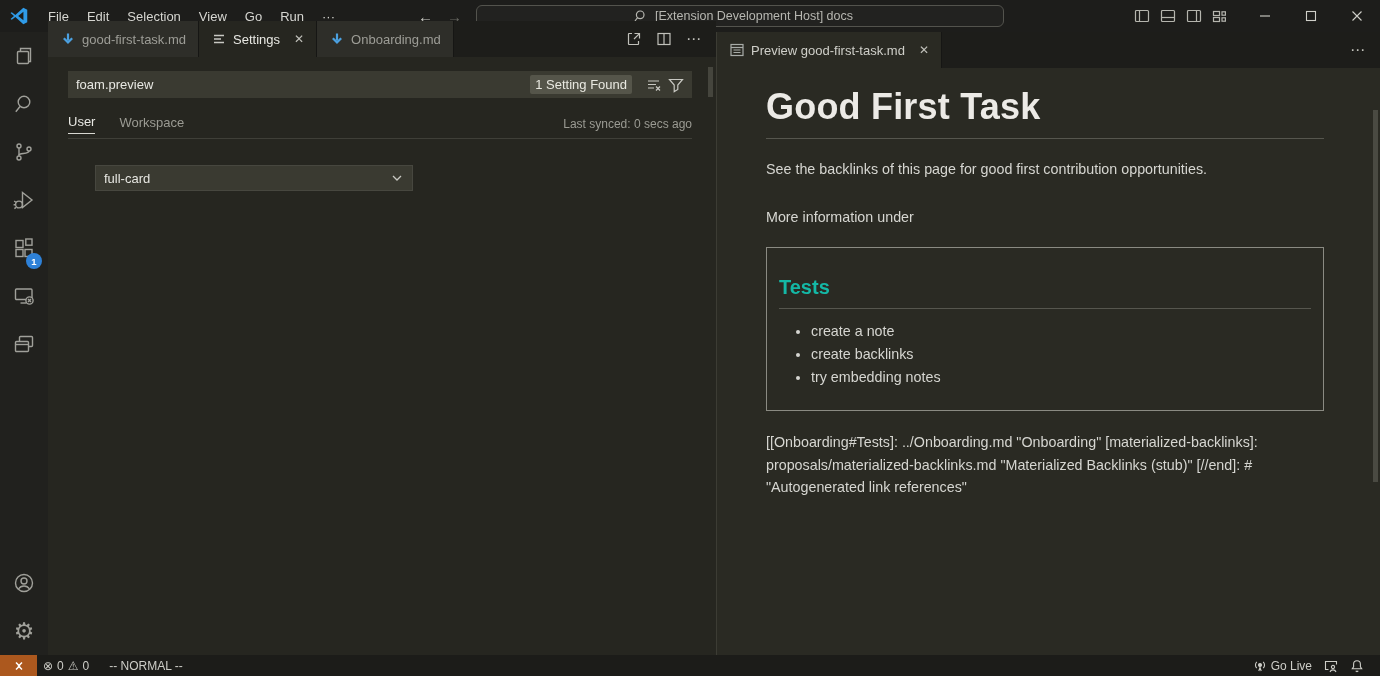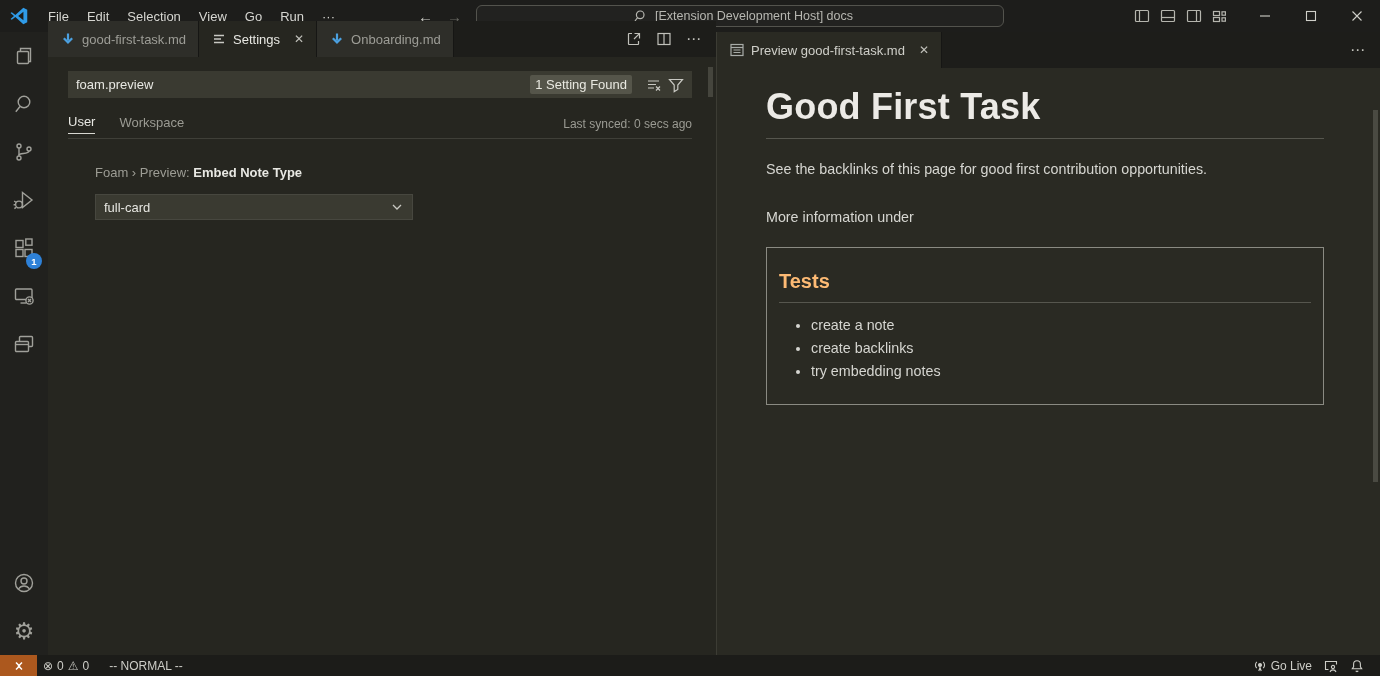--- a/index.html
+++ b/index.html
@@ -78,21 +78,21 @@
   .settings-scrollbar { position:absolute; top:10px; right:3px; width:5px; height:30px; background:#45453d; }
 
   
   .preview { position:relative; height:calc(100% - 36px); overflow:hidden; padding:18px 56px 0 49px;
     color:#d6d6d1; font-size:14.3px; }
   .preview h1 { font-size:36px; font-weight:600; color:#eceae6; padding-bottom:10px;
     border-bottom:1px solid #56564e; letter-spacing:0.2px; }
   .p1 { margin-top:22px; }
   .p2 { margin-top:32px; }
   .embed-card { margin-top:22px; border:1px solid #8a8a82; padding:14px 12px 18px; }
-  .embed-card h2 { font-size:20px; font-weight:600; color:#fdba74; margin-top:8px; padding-bottom:9px;
+  .embed-card h2 { font-size:20px; font-weight:600; color:#14b8a6; margin-top:14px; padding-bottom:9px;
     border-bottom:1px solid #56564e; }
   .embed-card ul { margin:14px 0 0; padding-left:32px; }
   .embed-card li { margin:7px 0; }
   .link-line { margin-top:24px; }
   .md-link { color:#4ba3f5; text-decoration:none; }
   .refs { margin-top:20px; line-height:22.5px; max-width:560px; }
   .preview-scrollbar { position:absolute; top:42px; right:2px; width:5px; height:372px; background:#4a4a42; }
 
   
   .statusbar { position:absolute; left:0; right:0; bottom:0; height:21px; background:#1c1c19;
@@ -291,23 +291,20 @@
           <path d="M1.5 2.5h13L9.8 8v4.4l-3.6 2.2V8z"></path>
         </svg>
       </div>
       <div class="scope-row">
         <span class="scope active">User</span>
         <span class="scope inactive">Workspace</span>
         <span class="last-synced">Last synced: 0 secs ago</span>
       </div>
       <div class="settings-sep"></div>
       <div class="setting-item">
-        <div class="setting-title">
-          <span class="setting-cat">Foam › Preview: </span><span class="setting-name">Embed Note Type</span>
-        </div>
         <div class="dropdown">
           <span class="dd-value">full-card</span>
           <svg viewBox="0 0 14 14" fill="none" stroke="#c8c8c2" stroke-width="1.3">
             <path d="M3 5l4 4 4-4"></path>
           </svg>
         </div>
       </div>
       <div class="settings-scrollbar"></div>
     </section>
   </main>
@@ -333,20 +330,21 @@
       <p class="p1">See the backlinks of this page for good first contribution opportunities.</p>
       <p class="p2">More information under</p>
       <div class="embed-card">
         <h2>Tests</h2>
         <ul>
           <li>create a note</li>
           <li>create backlinks</li>
           <li>try embedding notes</li>
         </ul>
       </div>
+      <p class="refs">[[Onboarding#Tests]: ../Onboarding.md "Onboarding" [materialized-backlinks]: proposals/materialized-backlinks.md "Materialized Backlinks (stub)" [//end]: # "Autogenerated link references"</p>
       <div class="preview-scrollbar"></div>
     </article>
   </section>
 
   <footer class="statusbar">
     <div class="remote-indicator">
       <svg viewBox="0 0 14 14" fill="none" stroke="#ffffff" stroke-width="1.5">
         <path d="M4 3.5 7.5 7 4 10.5"></path>
           <path d="M10 3.5 6.5 7 10 10.5"></path>
       </svg>

